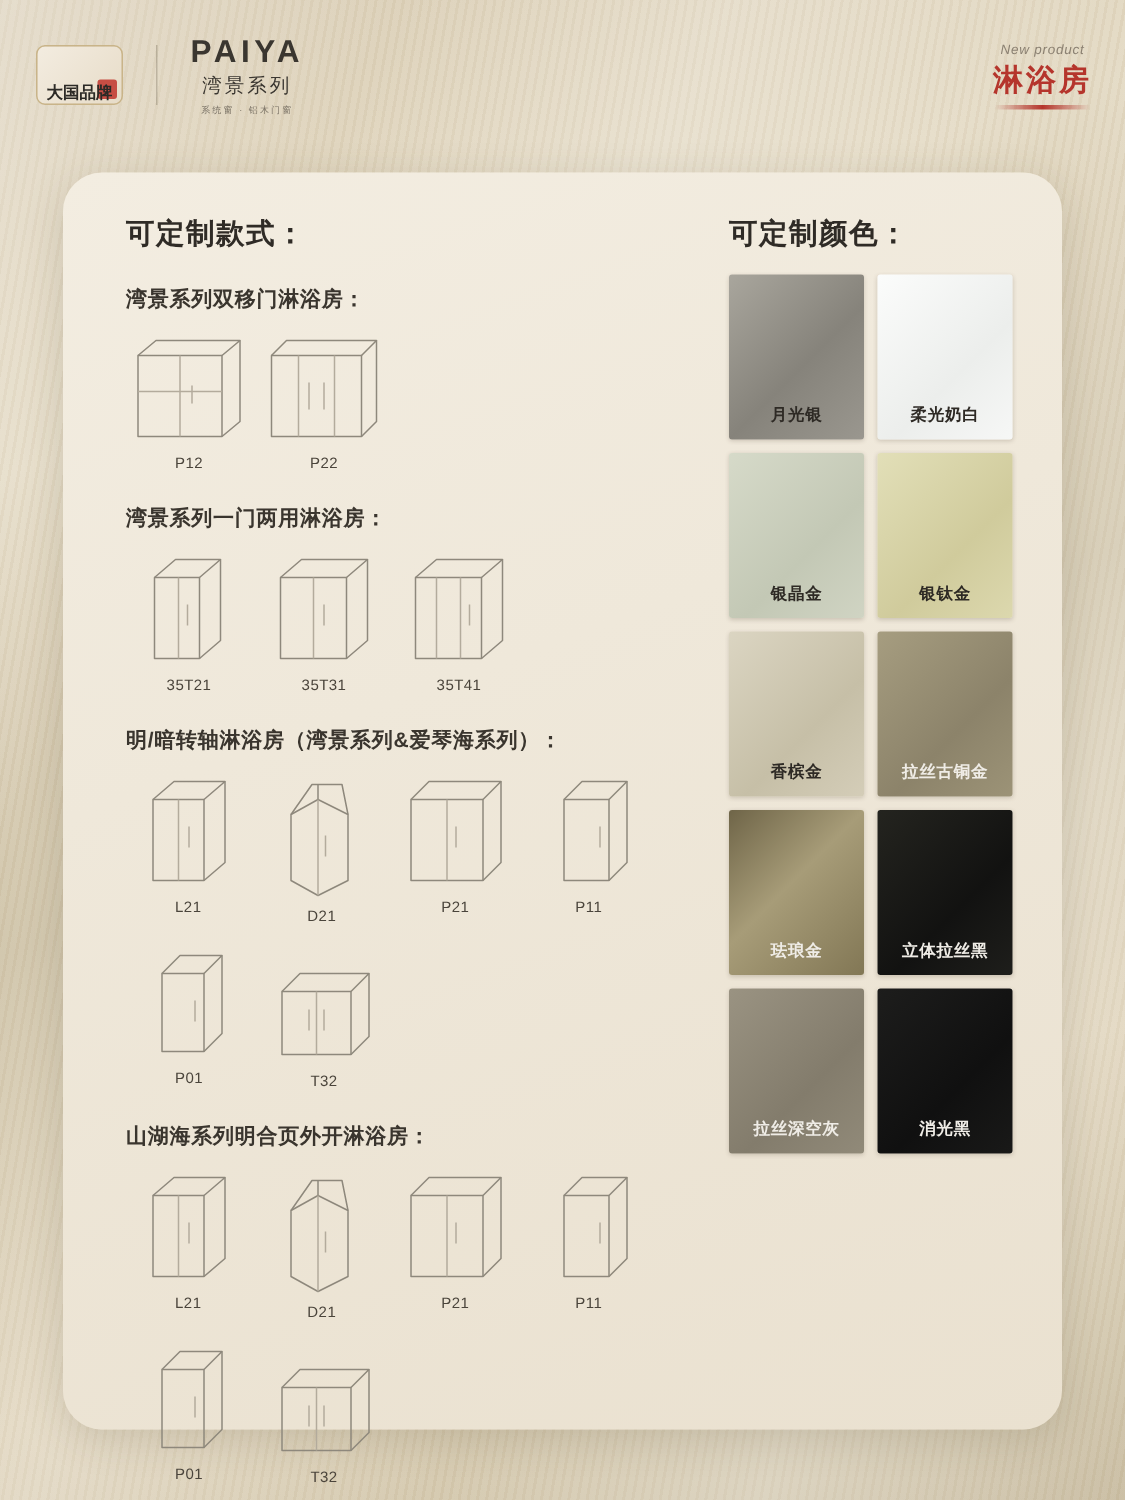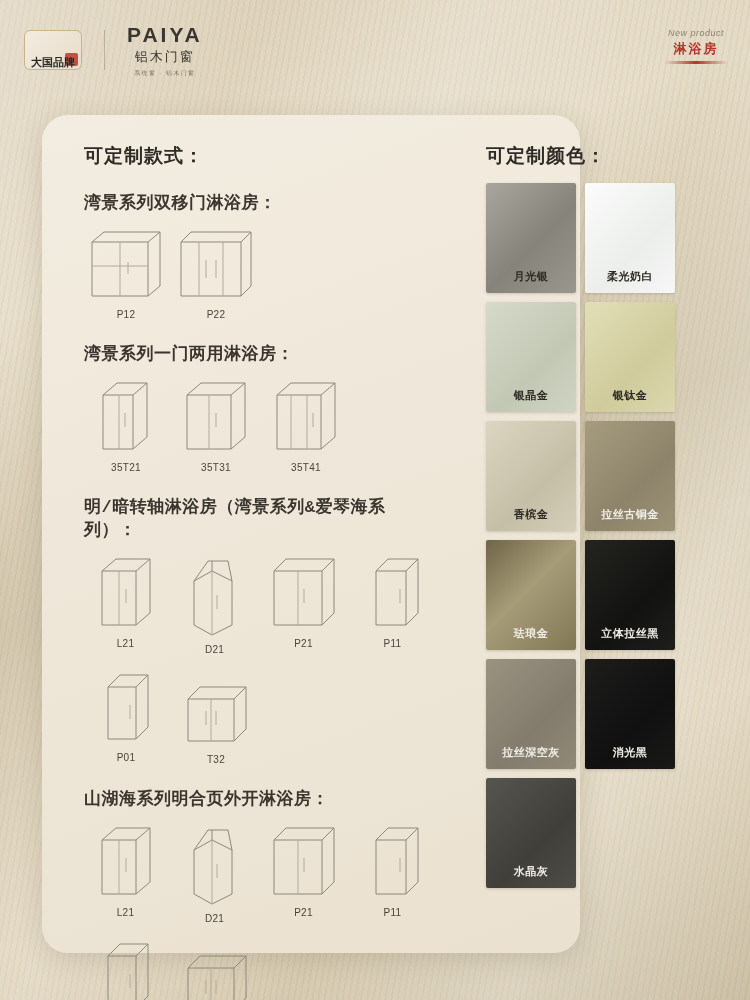--- a/index.html
+++ b/index.html
@@ -54,46 +54,45 @@
   .paiya-tag {
     font-size: 6px; color: #7b7366; letter-spacing: 1.4px; margin-top: 3px;
   }
   .brand-right {
     position: absolute; right: 22px; top: 28px; text-align: center;
   }
   .newproduct {
     font-size: 9px; color: #8b8172; font-style: italic; letter-spacing: .5px;
   }
   .shower-cn {
-    font-size: 13px; font-weight: bold; color: #b5352c; letter-spacing: 2px;
+    font-size: 20px; font-weight: bold; color: #b5352c; letter-spacing: 2px;
     margin-top: 2px;
   }
   .red-underline {
     width: 64px; height: 3px; margin: 3px auto 0;
     background: linear-gradient(90deg, rgba(181,53,44,0), #b5352c, rgba(181,53,44,0));
   }
 
   
   .card {
-    position: absolute; left: 42px; top: 115px; width: 538px; height: 838px;
+    position: absolute; left: 42px; top: 115px; width: 666px; height: 838px;
     background: linear-gradient(160deg,#f3ede1 0%, #efe8da 40%, #eae1d0 100%);
     border-radius: 26px;
     box-shadow: 0 6px 26px rgba(90,75,50,0.18);
   }
 
   .col-left { position: absolute; left: 42px; top: 28px; width: 350px; }
   .col-right { position: absolute; left: 444px; top: 28px; width: 190px; }
 
   .section-title {
     font-size: 19px; font-weight: bold; color: #2f2b26; letter-spacing: 1px;
   }
   .group-title {
-    font-size: 17px; color: #3a352e; font-weight: bold; margin-top: 22px;
+    font-size: 14px; color: #3a352e; font-weight: bold; margin-top: 22px;
     letter-spacing: .5px;
-    font-family: Liberation Mono, monospace;
   }
 
   .models-row {
     display: flex; gap: 6px; margin-top: 8px;
   }
   .model {
     display: flex; flex-direction: column; align-items: center;
     width: 84px;
   }
   .model-label {
@@ -125,21 +124,21 @@
 
 <div class="header">
   <div class="brand-left">
     <div class="seal">
       <div class="seal-dot"></div>
       <div class="seal-text">大国品牌</div>
     </div>
     <div class="divider-v"></div>
     <div class="paiya">
       <div class="paiya-en">PAIYA</div>
-      <div class="paiya-cn">铝木门窗</div>
+      <div class="paiya-cn">湾景系列</div>
       <div class="paiya-tag">系统窗 · 铝木门窗</div>
     </div>
   </div>
   <div class="brand-right">
     <div class="newproduct">New product</div>
     <div class="shower-cn">淋浴房</div>
     <div class="red-underline"></div>
   </div>
 </div>
 
@@ -393,19 +392,16 @@
         </div>
         <div class="swatch" style="background: linear-gradient(135deg, rgb(36, 36, 31), rgb(18, 18, 17) 60%, rgb(30, 30, 27));">
           <div class="swatch-label lab-light">立体拉丝黑</div>
         </div>
         <div class="swatch" style="background: linear-gradient(135deg, rgb(154, 147, 130), rgb(131, 124, 108) 60%, rgb(145, 138, 121));">
           <div class="swatch-label lab-light">拉丝深空灰</div>
         </div>
         <div class="swatch" style="background: linear-gradient(135deg, rgb(29, 29, 28), rgb(16, 16, 16) 60%, rgb(25, 25, 24));">
           <div class="swatch-label lab-light">消光黑</div>
         </div>
-        <div class="swatch wide-one" style="background: linear-gradient(135deg, rgb(87, 85, 79), rgb(65, 63, 58) 60%, rgb(78, 76, 70));">
-          <div class="swatch-label lab-light">水晶灰</div>
-        </div>
       </div>
   </div>
 
 </div>
 
 </body></html>

